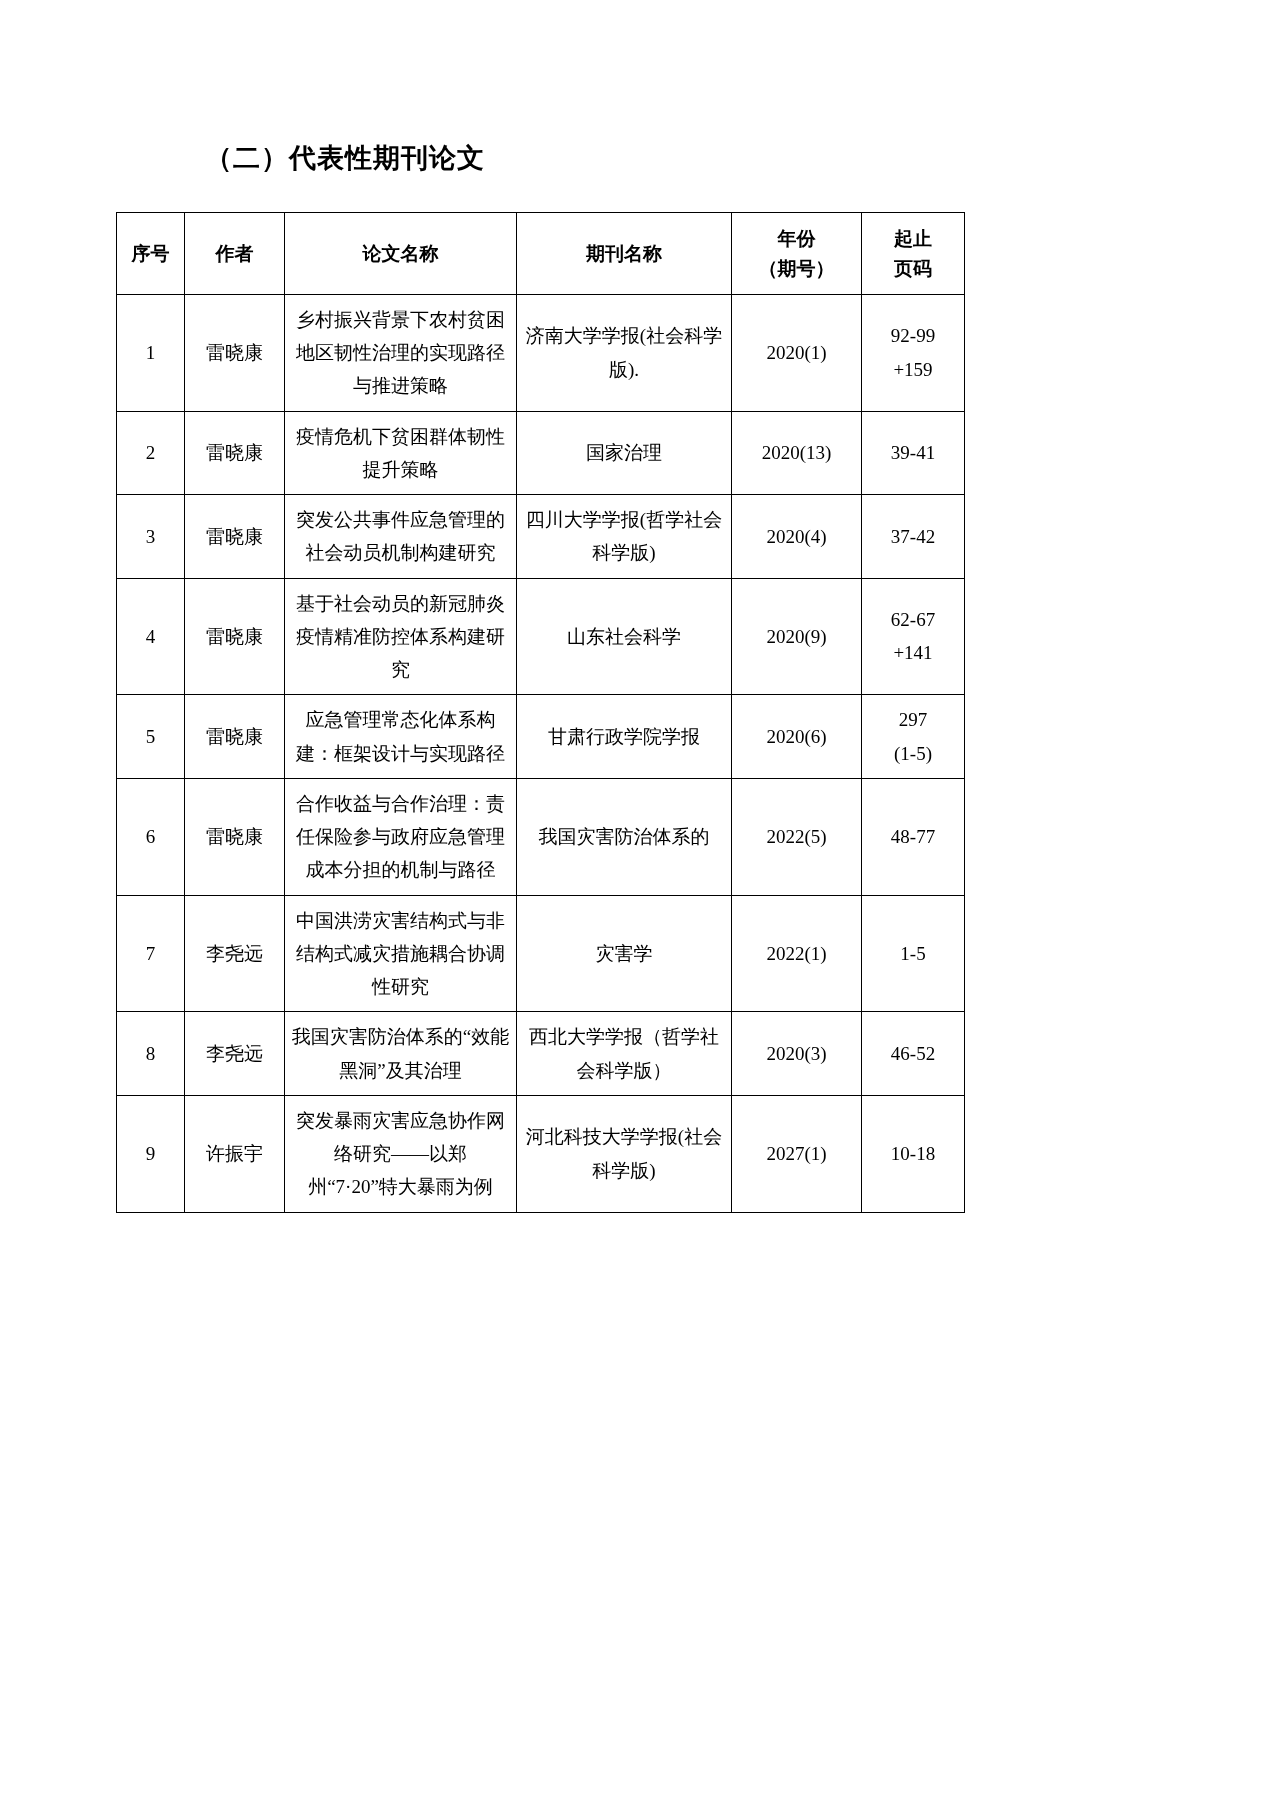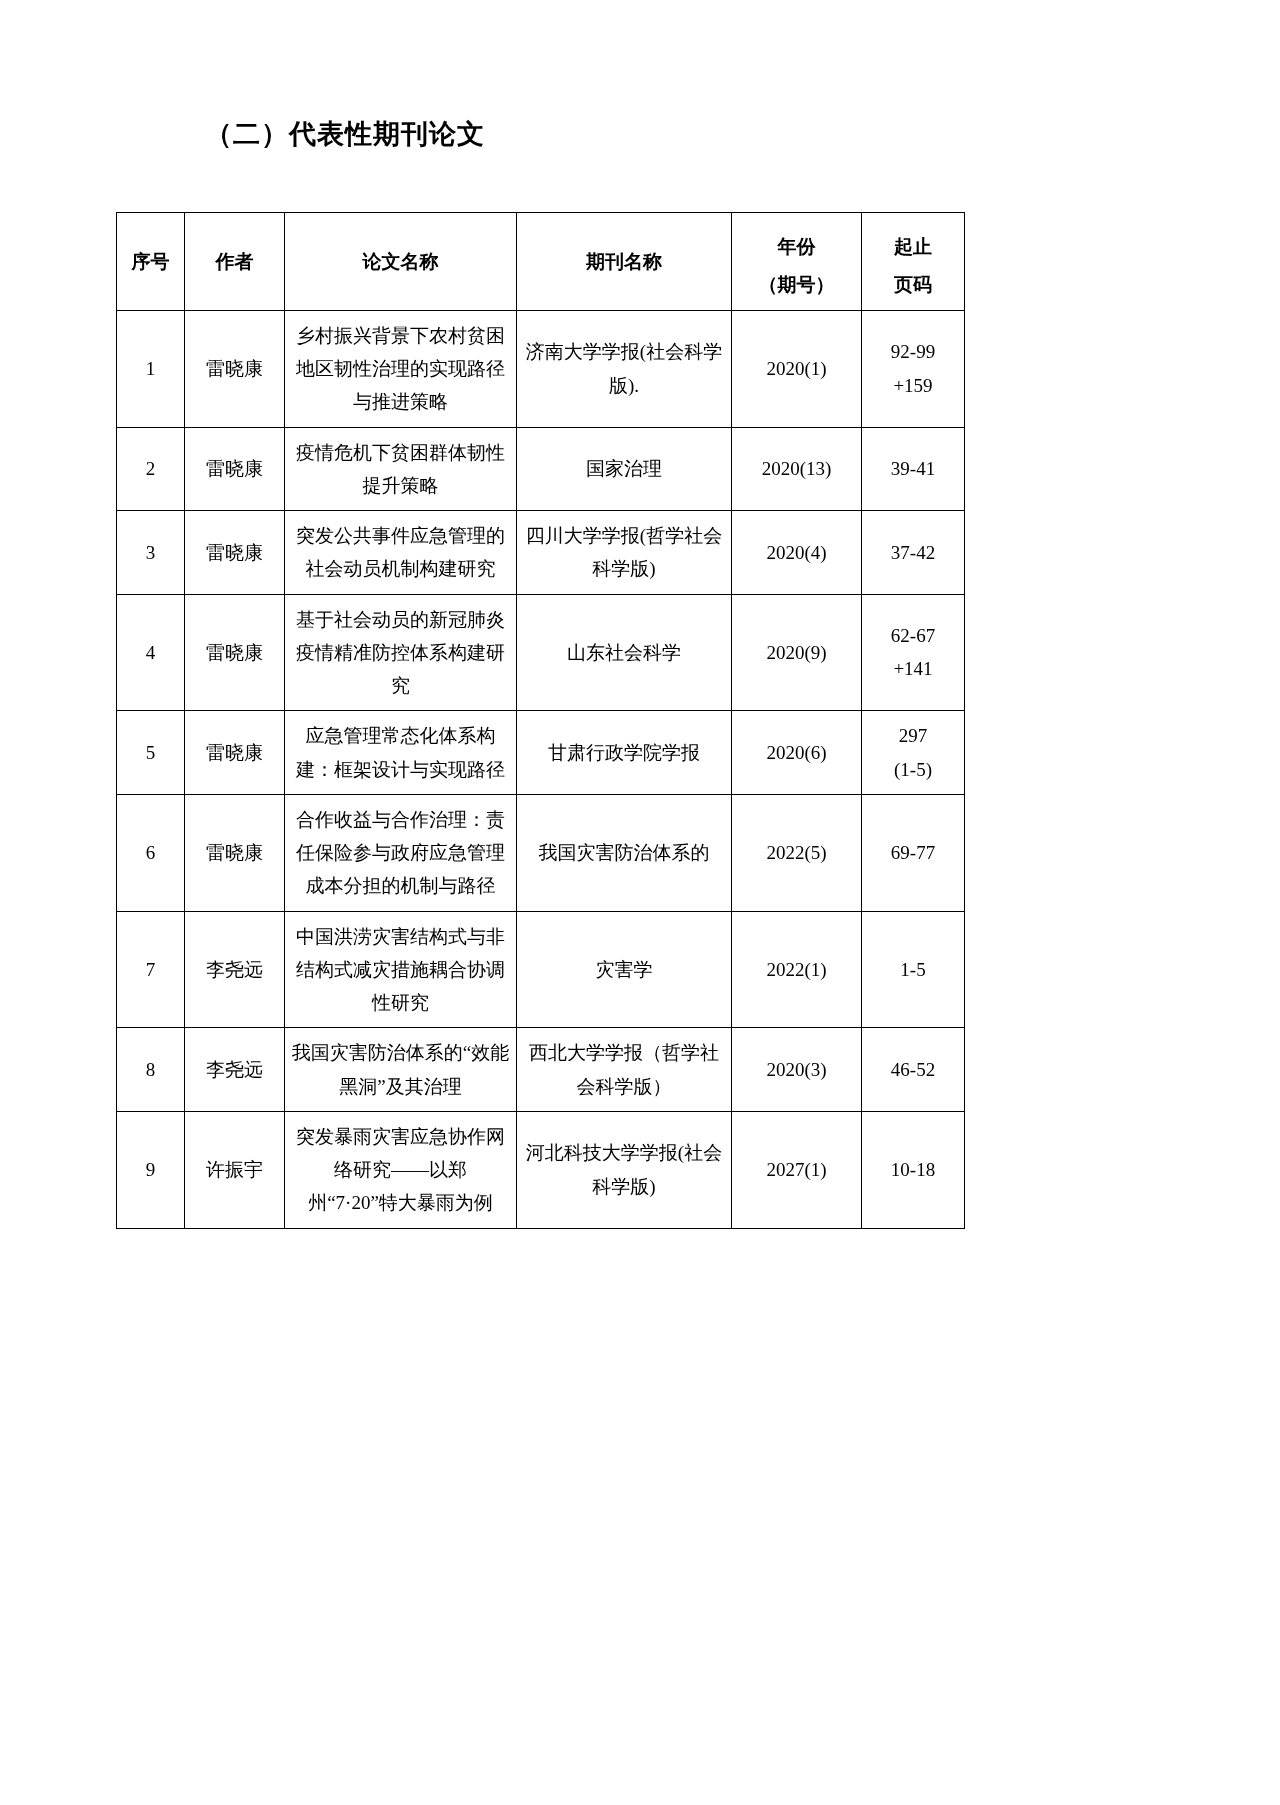--- a/index.html
+++ b/index.html
@@ -15,21 +15,21 @@
   }
   .page {
     position: relative;
     width: 1280px;
     height: 1805px;
     box-sizing: border-box;
   }
   .doc-heading {
     position: absolute;
     left: 205px;
-    top: 116px;
+    top: 140px;
     font-family: "DejaVu Sans", "Liberation Sans", sans-serif;
     font-weight: bold;
     font-size: 27px;
     letter-spacing: 1px;
     white-space: nowrap;
   }
   .table-wrap {
     position: absolute;
     left: 116px;
     top: 212px;
@@ -68,21 +68,21 @@
     text-align: center;
     padding-left: 10px;
     padding-right: 10px;
   }
   td.cell-no, td.cell-year, td.cell-pages {
     font-size: 19px;
   }
   td.cell-author {
     white-space: nowrap;
   }
-  .hdr-line { display: block; margin-top: 8px; }
+  .hdr-line { display: block; }
   .multi-line { display: block; }
 </style>
 </head>
 <body>
 
 <div class="page">
 
   <div class="doc-heading">（二）代表性期刊论文</div>
 
   <div class="table-wrap">
@@ -173,21 +173,21 @@
           </td>
         </tr>
 
         <tr>
           <td class="cell-no">6</td>
           <td class="cell-author">雷晓康</td>
           <td class="cell-title">合作收益与合作治理：责任保险参与政府应急管理成本分担的机制与路径</td>
           <td class="cell-journal">我国灾害防治体系的</td>
           <td class="cell-year">2022(5)</td>
           <td class="cell-pages">
-            <span class="multi-line">69-77</span>
+            <span class="multi-line">48-77</span>
             <span class="multi-line"></span>
           </td>
         </tr>
 
         <tr>
           <td class="cell-no">7</td>
           <td class="cell-author">李尧远</td>
           <td class="cell-title">中国洪涝灾害结构式与非结构式减灾措施耦合协调性研究</td>
           <td class="cell-journal">灾害学</td>
           <td class="cell-year">2022(1)</td>

